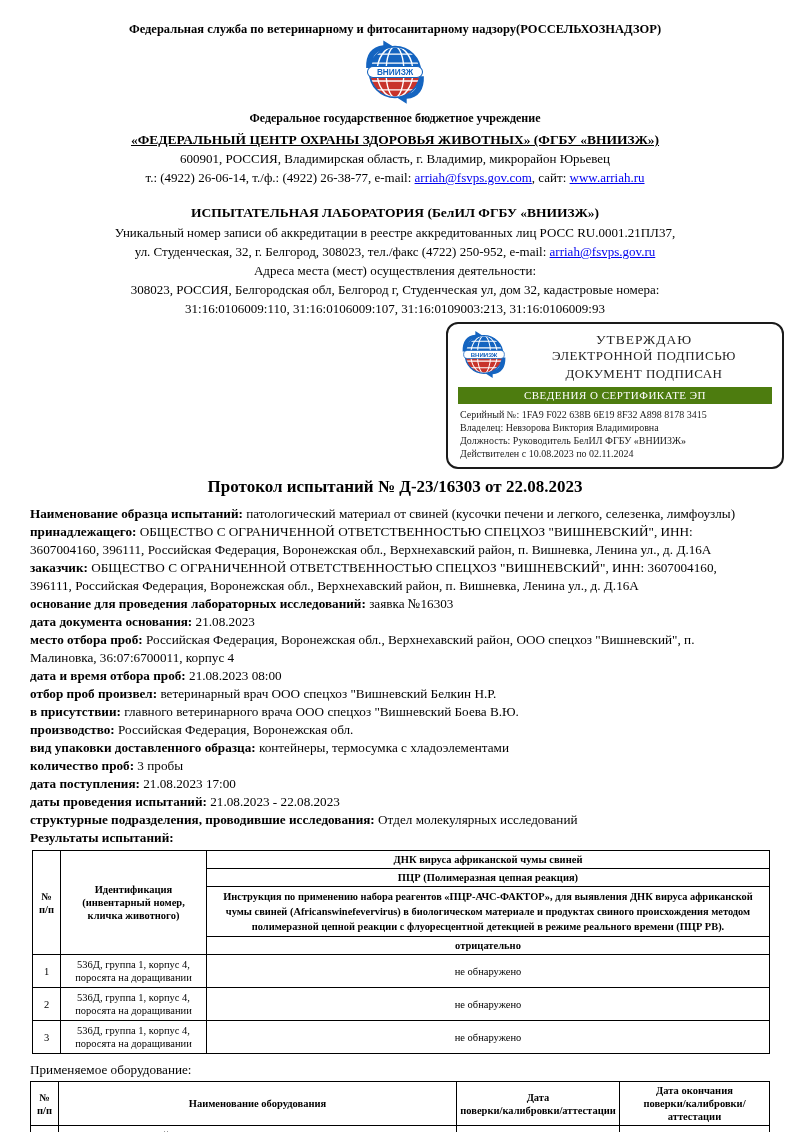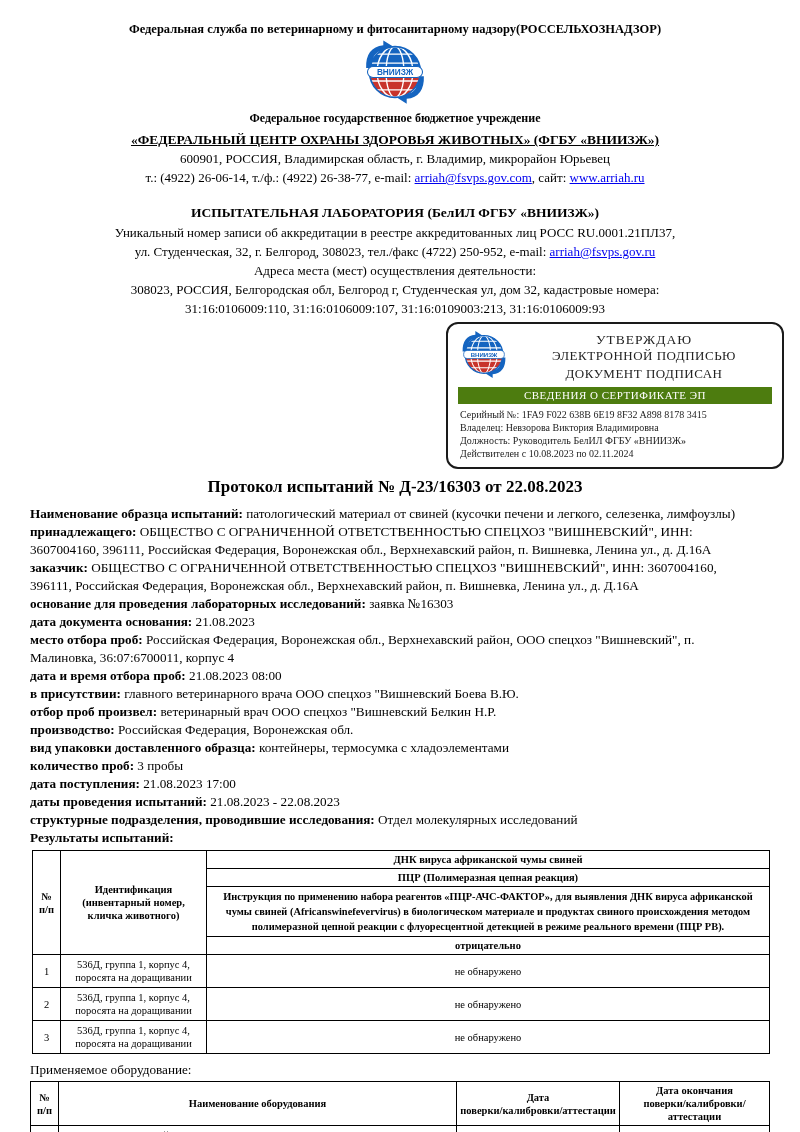--- a/index.html
+++ b/index.html
@@ -139,22 +139,22 @@
 
   <div class="title">Протокол испытаний № Д-23/16303 от 22.08.2023</div>
 
   <div class="field"><b>Наименование образца испытаний:</b><span> патологический материал от свиней (кусочки печени и легкого, селезенка, лимфоузлы)</span></div>
   <div class="field"><b>принадлежащего:</b><span> ОБЩЕСТВО С ОГРАНИЧЕННОЙ ОТВЕТСТВЕННОСТЬЮ СПЕЦХОЗ "ВИШНЕВСКИЙ", ИНН: 3607004160, 396111, Российская Федерация, Воронежская обл., Верхнехавский район, п. Вишневка, Ленина ул., д. Д.16А</span></div>
   <div class="field"><b>заказчик:</b><span> ОБЩЕСТВО С ОГРАНИЧЕННОЙ ОТВЕТСТВЕННОСТЬЮ СПЕЦХОЗ "ВИШНЕВСКИЙ", ИНН: 3607004160, 396111, Российская Федерация, Воронежская обл., Верхнехавский район, п. Вишневка, Ленина ул., д. Д.16А</span></div>
   <div class="field"><b>основание для проведения лабораторных исследований:</b><span> заявка №16303</span></div>
   <div class="field"><b>дата документа основания:</b><span> 21.08.2023</span></div>
   <div class="field"><b>место отбора проб:</b><span> Российская Федерация, Воронежская обл., Верхнехавский район, ООО спецхоз "Вишневский", п. Малиновка, 36:07:6700011, корпус 4</span></div>
   <div class="field"><b>дата и время отбора проб:</b><span> 21.08.2023 08:00</span></div>
+  <div class="field"><b>отбор проб произвел:</b><span> ветеринарный врач ООО спецхоз "Вишневский Белкин Н.Р.</span></div>
   <div class="field"><b>в присутствии:</b><span> главного ветеринарного врача ООО спецхоз "Вишневский Боева В.Ю.</span></div>
-  <div class="field"><b>отбор проб произвел:</b><span> ветеринарный врач ООО спецхоз "Вишневский Белкин Н.Р.</span></div>
   <div class="field"><b>производство:</b><span> Российская Федерация, Воронежская обл.</span></div>
   <div class="field"><b>вид упаковки доставленного образца:</b><span> контейнеры, термосумка с хладоэлементами</span></div>
   <div class="field"><b>количество проб:</b><span> 3 пробы</span></div>
   <div class="field"><b>дата поступления:</b><span> 21.08.2023 17:00</span></div>
   <div class="field"><b>даты проведения испытаний:</b><span> 21.08.2023 - 22.08.2023</span></div>
   <div class="field"><b>структурные подразделения, проводившие исследования:</b><span> Отдел молекулярных исследований</span></div>
   <div class="field"><b>Результаты испытаний:</b></div>
 
   <table class="rt">
     <colgroup>

